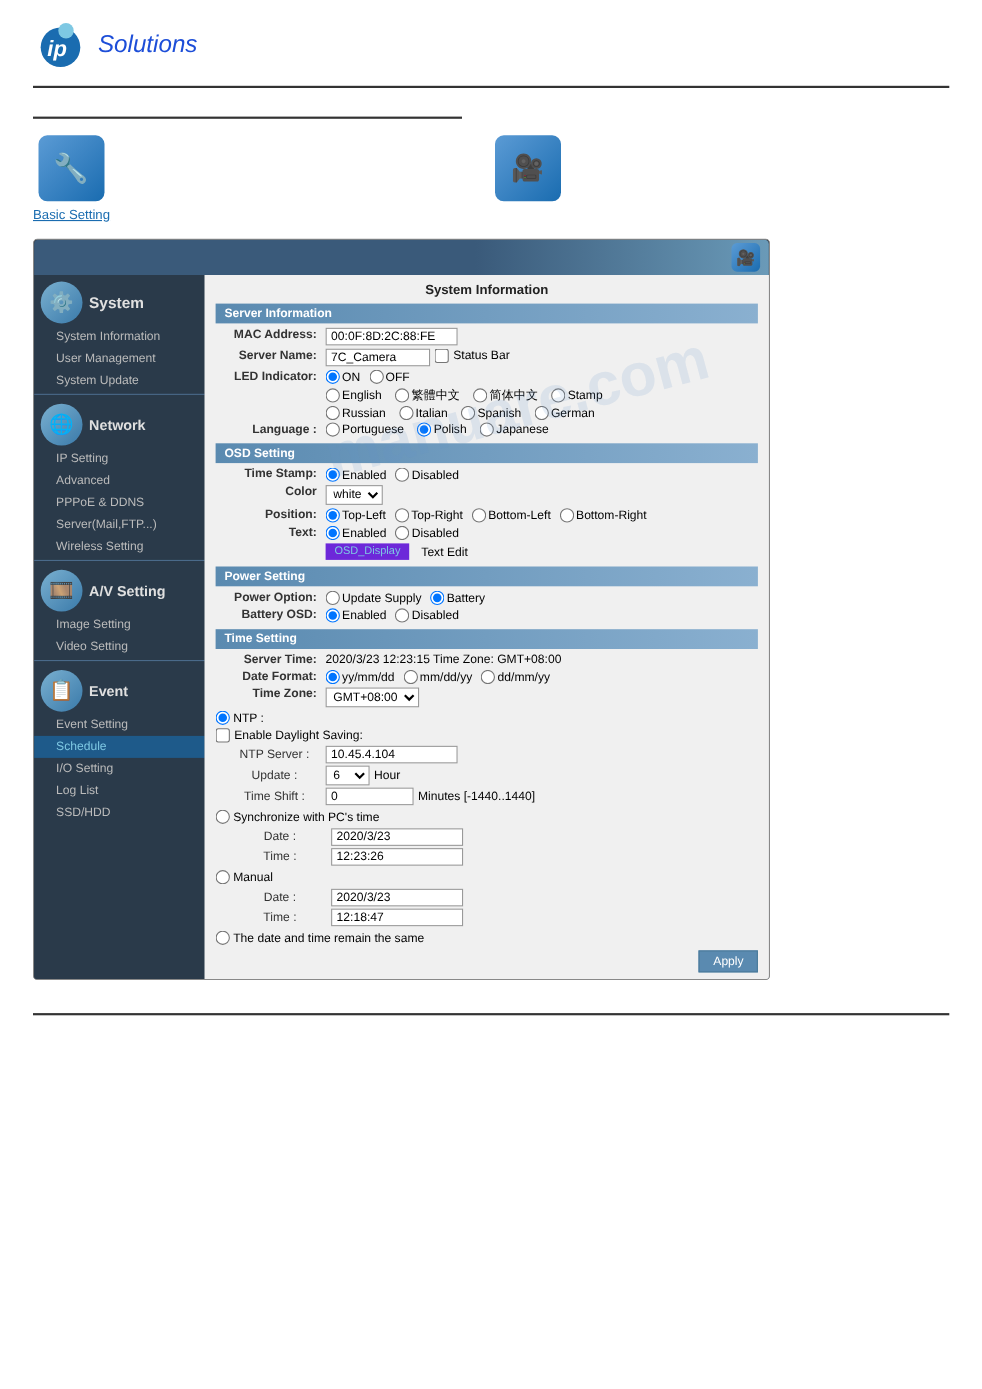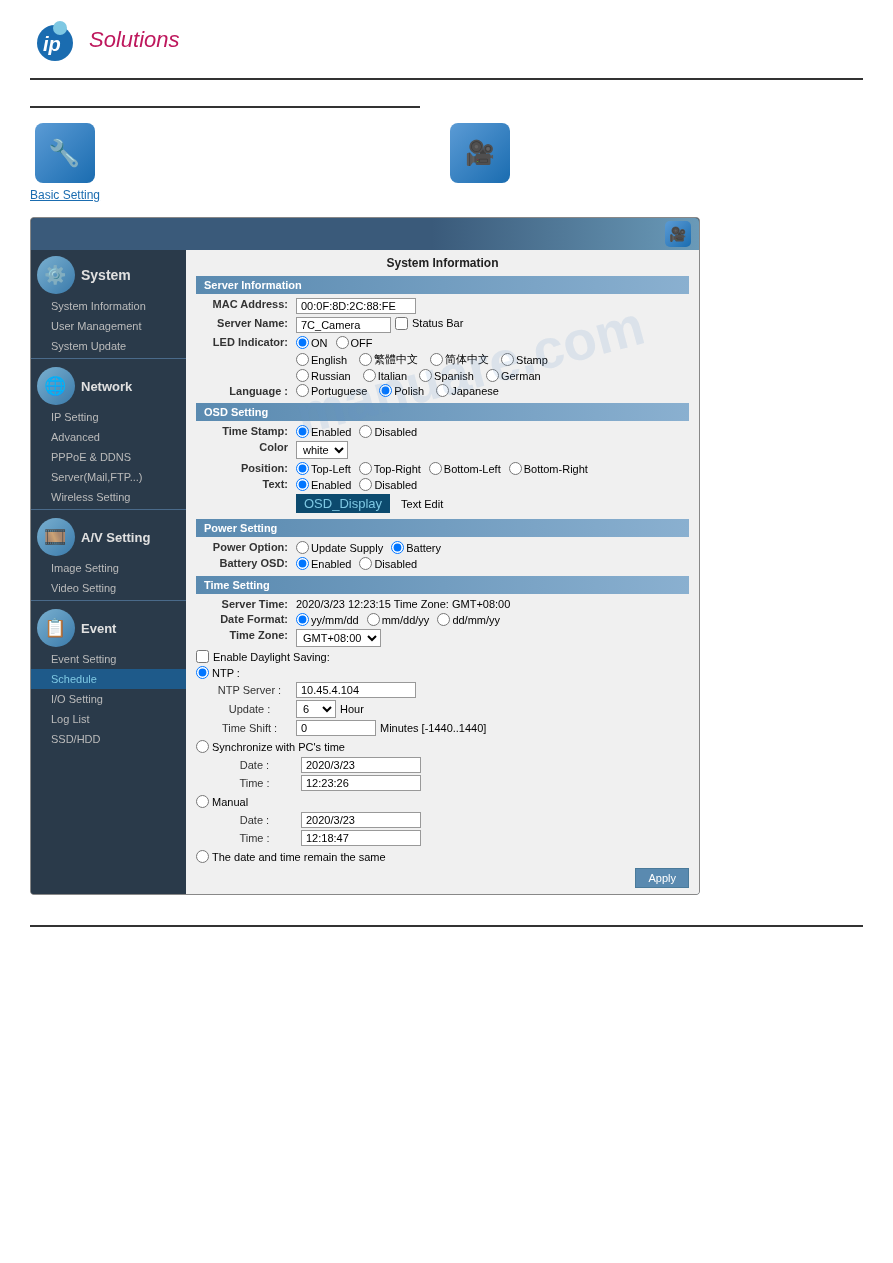--- a/index.html
+++ b/index.html
@@ -43,21 +43,21 @@
     .input-field-sm { width: 80px; }
     .input-field-md { width: 120px; }
 
     .radio-group { display: flex; align-items: center; flex-wrap: wrap; gap: 8px; }
     .radio-item { display: flex; align-items: center; gap: 2px; }
     .radio-item input[type=radio] { margin: 0; }
     .lang-item { display: flex; align-items: center; gap: 2px; white-space: nowrap; }
 
     .select-field { border: 1px solid #999; background: #fff; padding: 1px 2px; font-size: 11px; }
 
-    .osd-preview { background: #0c4a6e; color: #7ec8e3; padding: 2px 8px; font-size: 13px; display: inline-block; margin-right: 5px; }
+    .osd-preview { background: #6d28d9; color: #7ec8e3; padding: 2px 8px; font-size: 10px; display: inline-block; margin-right: 5px; }
 
     .ntp-section { margin-left: 15px; }
     .ntp-row { display: flex; align-items: center; margin: 2px 0; }
     .ntp-label { width: 85px; text-align: center; padding-right: 8px; color: #333; font-size: 11px; }
 
     .apply-btn { background: #5a8ab0; color: white; border: 1px solid #4a7a9a; padding: 3px 12px; font-size: 11px; cursor: pointer; display: block; margin-left: auto; margin-top: 5px; }
     .top-panel-bar { background: linear-gradient(to right, #3a5a7a 60%, #6a9ab8 100%); height: 32px; display: flex; justify-content: flex-end; align-items: center; padding-right: 8px; border-radius: 4px 4px 0 0; }
     .inner-panel { display: flex; height: auto; }
 
     .bottom-footer-line { border: none; border-top: 2px solid #333; margin: 20px 30px 5px 30px; }
@@ -68,21 +68,21 @@
 <div class="page-wrapper">
 
   <div class="header">
     <div class="logo-area">
 
       <svg width="50" height="50" viewBox="0 0 50 50">
         <circle cx="25" cy="28" r="18" fill="#1a6cb0"></circle>
         <circle cx="30" cy="13" r="7" fill="#7ec8e3"></circle>
         <text x="13" y="36" font-size="20" font-weight="bold" font-style="italic" fill="white" font-family="Arial">ip</text>
       </svg>
-      <span style="font-size:22px; color:#be185d; font-style:italic; margin-left:4px;">Solutions</span>
+      <span style="font-size:22px; color:#1d4ed8; font-style:italic; margin-left:4px;">Solutions</span>
     </div>
   </div>
   <hr class="header-line">
 
   <div class="main-content">
     <hr class="section-line">
 
     <div class="icons-row">
       <div style="display:flex; flex-direction:column; align-items:center;">
         <div class="icon-box-blue">
@@ -361,30 +361,30 @@
                 </label>
             </div>
 
             <div class="form-row">
               <span class="form-label">Time Zone:</span>
               <select class="select-field">
                 <option>GMT+08:00</option>
               </select>
             </div>
 
-            <div style="display:flex; align-items:center; margin:3px 0 3px 0;">
-              <input type="checkbox" style="margin-right: 4px;">
-              <span>Enable Daylight Saving:</span>
-            </div>
-
             <div style="display:flex; align-items:flex-start; margin:3px 0;">
               <label style="display:flex; align-items:center; gap:3px;">
                 <input type="radio" name="time_sync" checked="" style="">
                 <span>NTP :</span>
               </label>
+            </div>
+
+            <div style="display:flex; align-items:center; margin:3px 0 3px 0;">
+              <input type="checkbox" style="margin-right: 4px;">
+              <span>Enable Daylight Saving:</span>
             </div>
             <div class="ntp-section">
               <div class="ntp-row">
                 <span class="ntp-label">NTP Server :</span>
                 <input type="text" class="input-field input-field-md" value="10.45.4.104" style="">
               </div>
               <div class="ntp-row">
                 <span class="ntp-label">Update :</span>
                 <select class="select-field" style="width:40px;">
                   <option>6</option>

